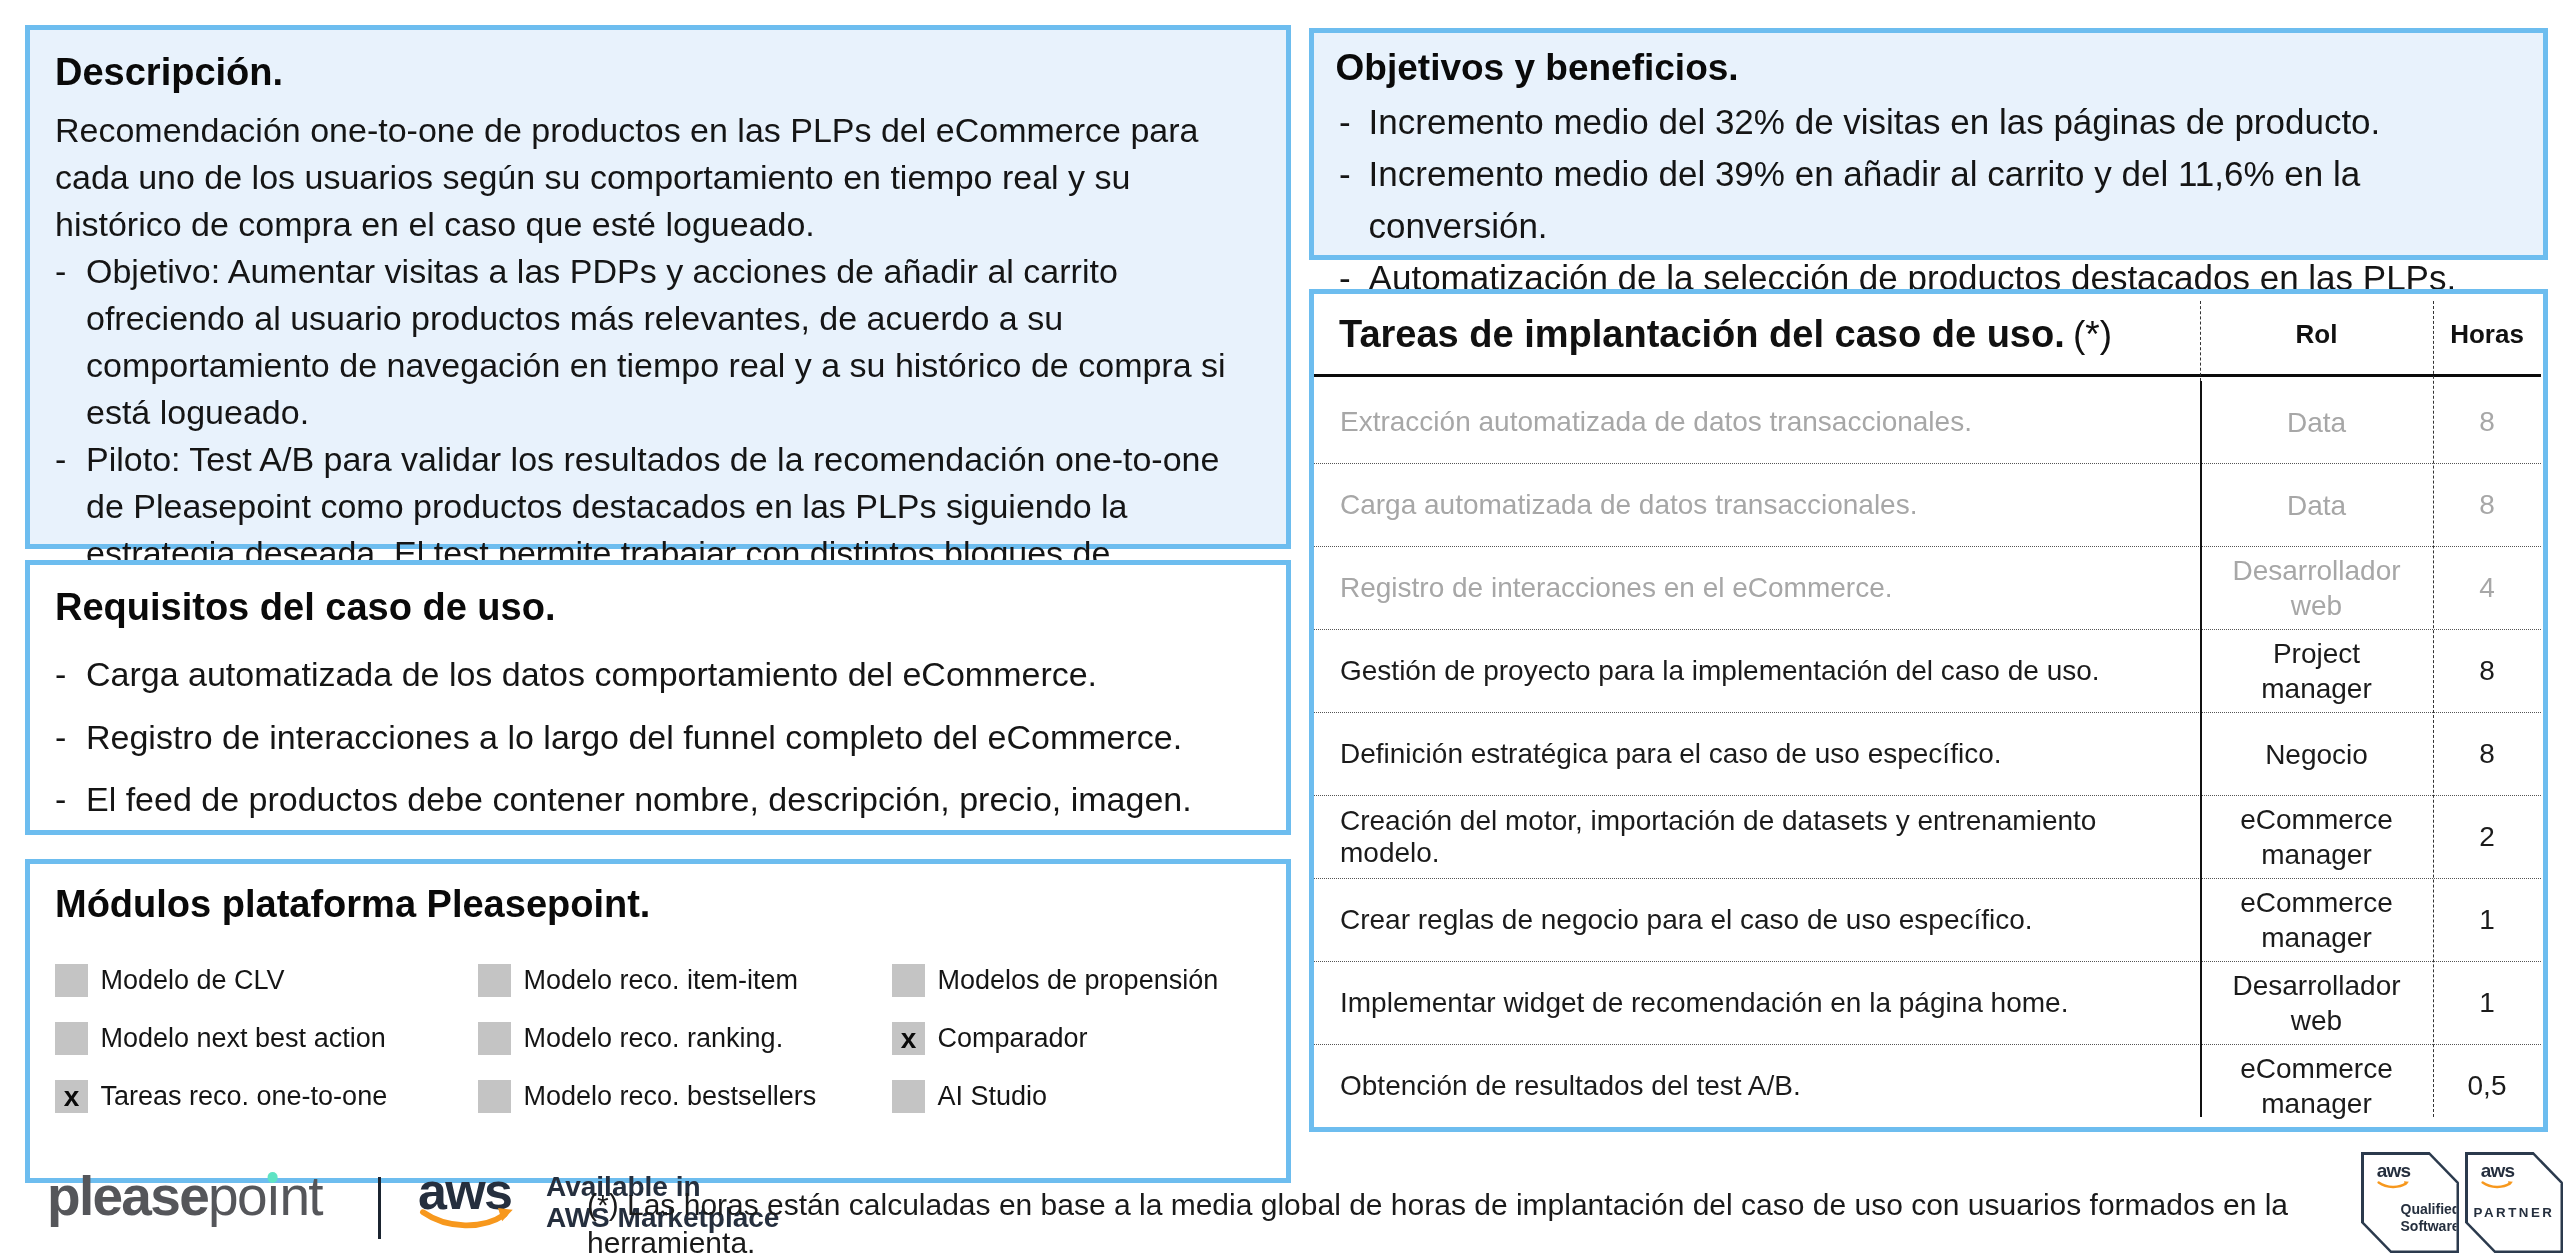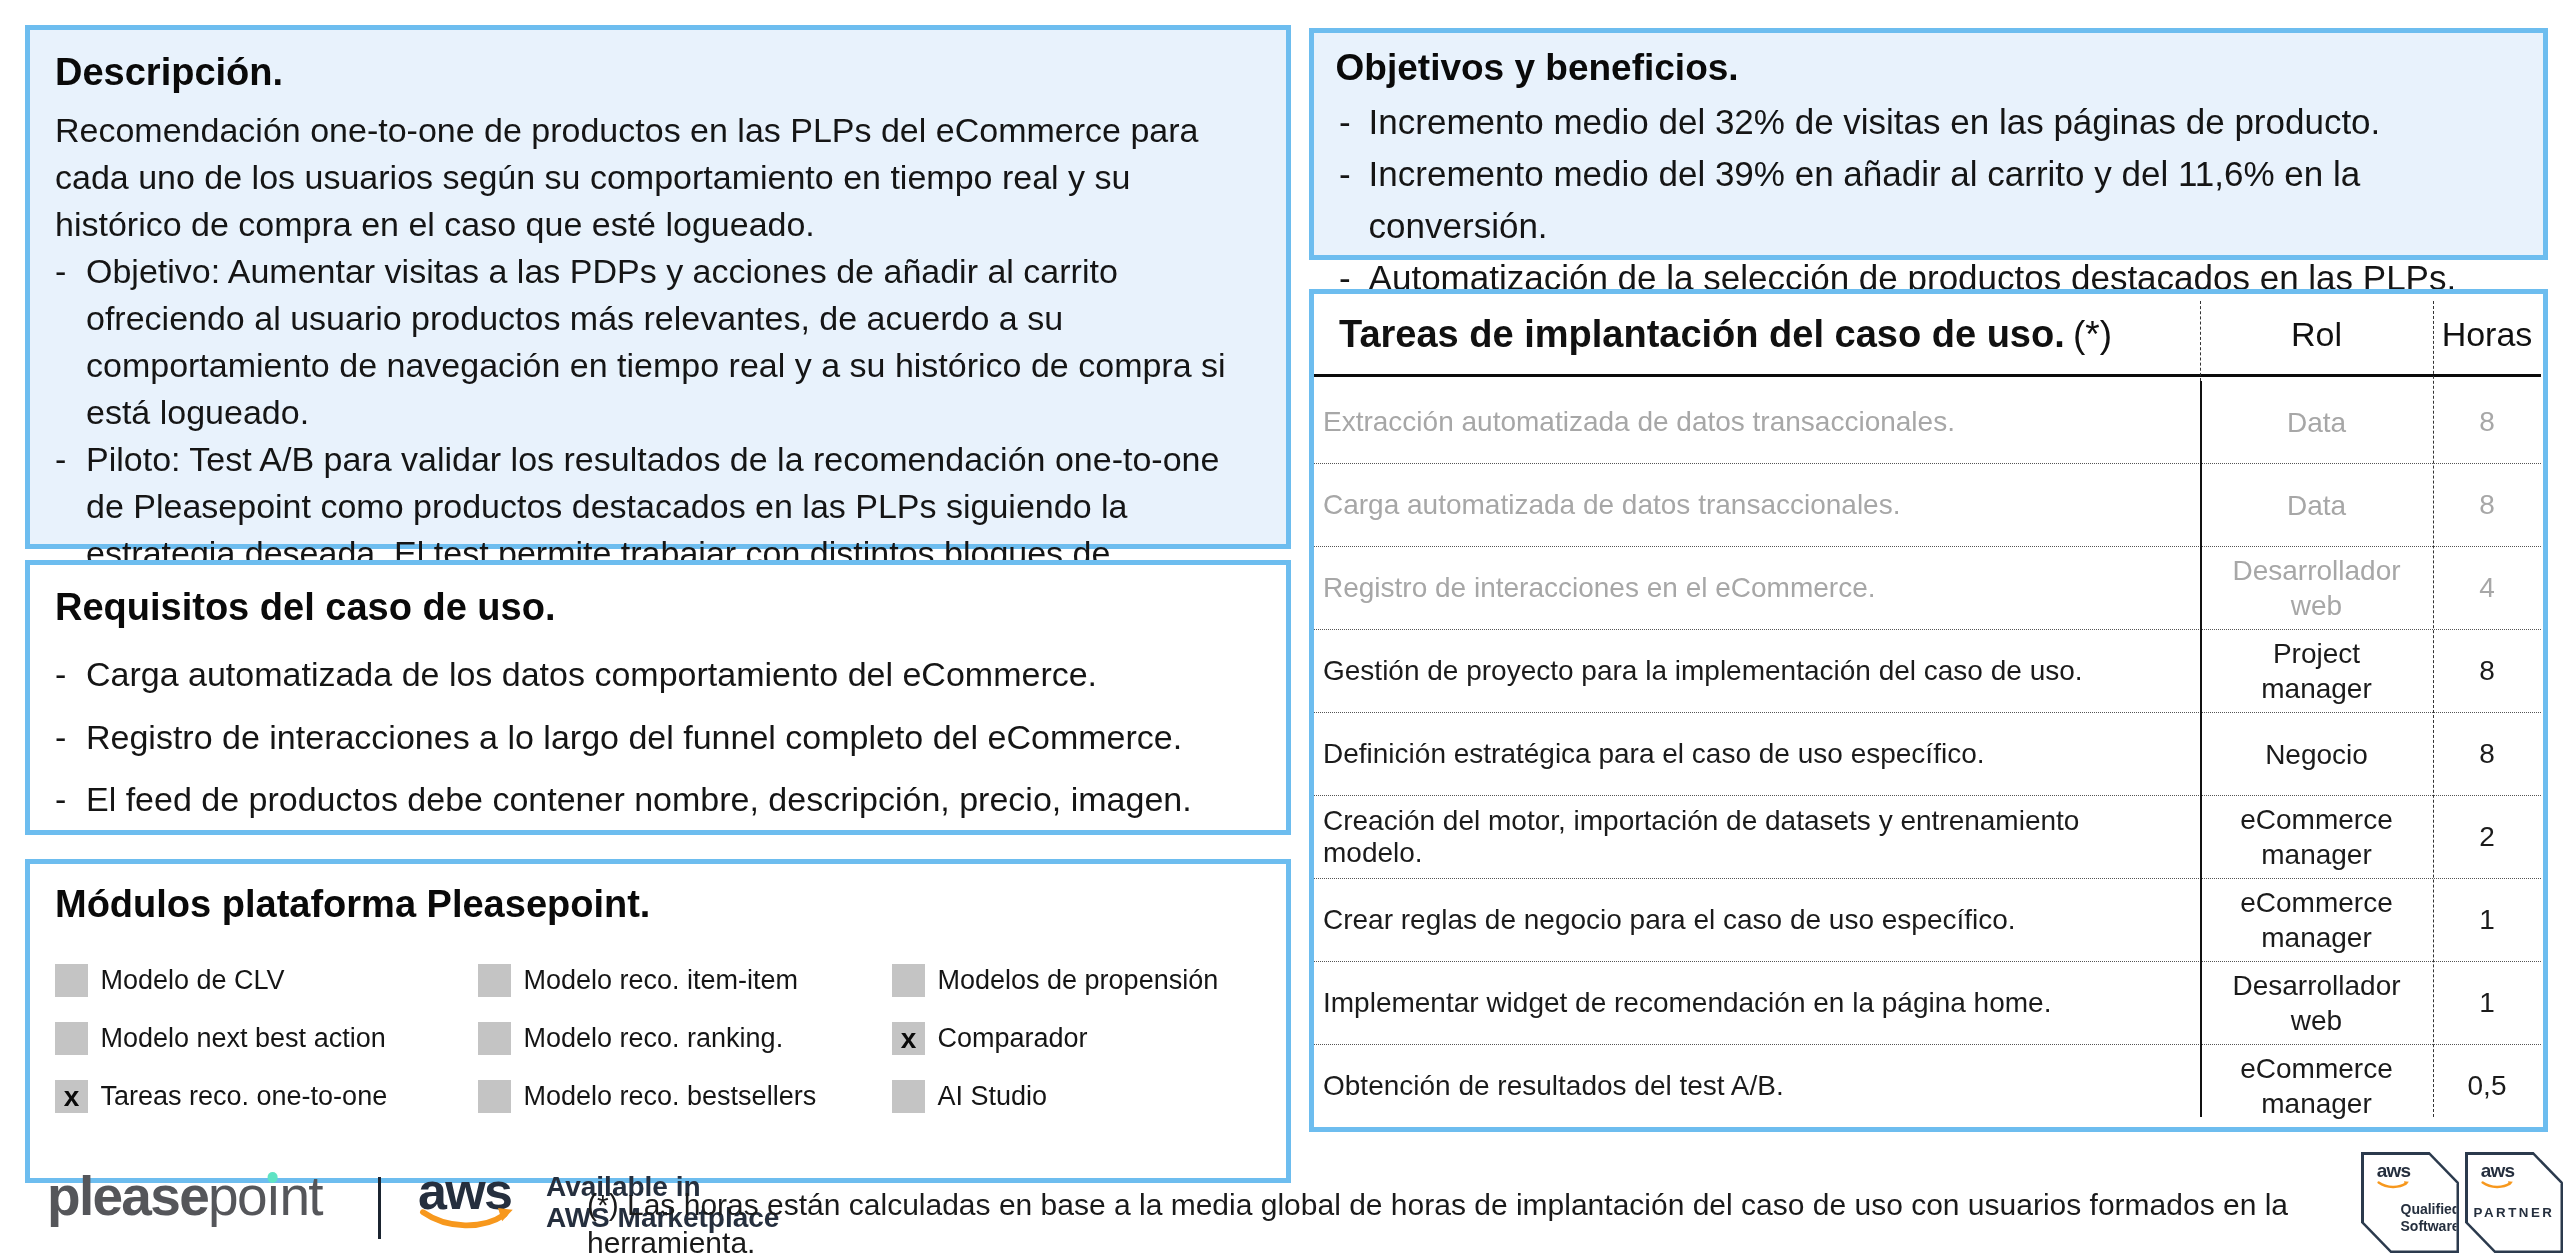--- a/index.html
+++ b/index.html
@@ -41,28 +41,28 @@
               display:flex; align-items:center; justify-content:center; }
   .checkbox .mark { font-size:28px; font-weight:700; color:#0a0a0a; line-height:33px; }
   .mod-label { font-size:27px; color:#151515; white-space:nowrap; }
 
   
   .thead { position:absolute; left:0; top:0; width:1227px; height:83px;
            display:grid; grid-template-columns:886px 233px 108px; align-items:center;
            border-bottom:3.3px solid #0a0a0a; }
   .thead .t-title { padding-left:25px; font-size:38px; font-weight:700; white-space:nowrap; }
   .thead .t-note  { font-weight:400; margin-left:8.3px; font-size:37px; }
-  .thead .t-col   { font-size:34px; font-weight:400; text-align:center; }
+  .thead .t-col   { font-size:26px; font-weight:700; text-align:center; }
 
   .tbody { position:absolute; left:0; top:87px; width:1227px; bottom:0;
            display:flex; flex-direction:column; }
   .trow { flex:1; display:grid; grid-template-columns:886px 233px 108px;
           border-bottom:1.7px dotted #555; }
   .trow:last-child { border-bottom:none; }
-  .trow .task  { display:flex; align-items:center; padding-left:9px; padding-right:15px;
+  .trow .task  { display:flex; align-items:center; padding-left:26px; padding-right:15px;
                  font-size:28px; color:#1b1b1b; }
   .trow .rol   { display:flex; align-items:center; justify-content:center; text-align:center;
                  font-size:28px; line-height:35px; color:#1b1b1b; padding:0 21.6px; }
   .trow .horas { display:flex; align-items:center; justify-content:center;
                  font-size:28px; color:#1b1b1b; }
   .trow.muted .task, .trow.muted .rol, .trow.muted .horas { color:#A7A7A7; }
 
   .vline { position:absolute; width:0; }
   .vdash1 { left:886px; top:6.7px;  height:80px;  border-left:1.7px dashed #333; }
   .vsolid { left:886px; top:87px; bottom:10px; border-left:2.5px solid #111; }

